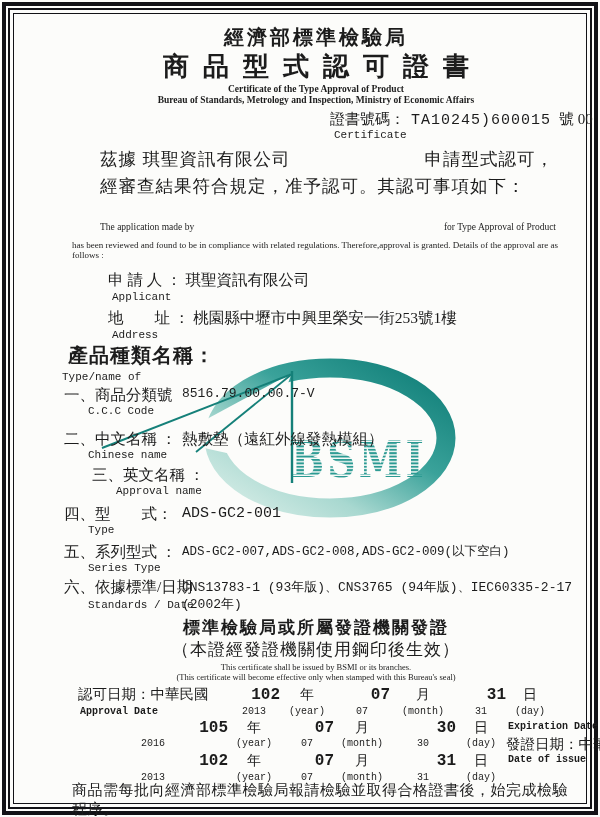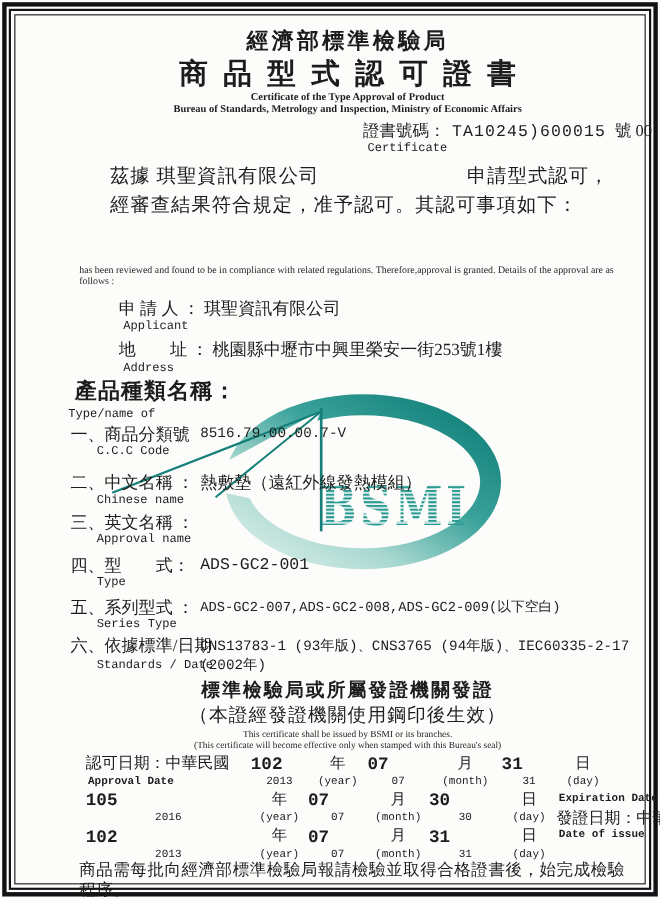--- a/index.html
+++ b/index.html
@@ -35,42 +35,42 @@
 
   .appl-name{left:76px;top:270px;font-size:15.5px;}
   .appl-en{left:80px;top:291px;font-size:11px;}
   .addr{left:76px;top:308px;font-size:15.5px;}
   .addr-en{left:80px;top:329px;font-size:11px;}
 
   .phead{left:36px;top:342px;font-size:20px;font-weight:bold;letter-spacing:1px;}
   .phead-en{left:30px;top:371px;font-size:11px;}
 
   .item{position:absolute;left:0;right:0;height:40px;}
-  .it1{top:385px;} .it2{top:429px;} .it3{top:465px;} .it4{top:504px;} .it5{top:542px;} .it6{top:577px;}
+  .it1{top:385px;} .it2{top:429px;} .it3{top:465px;margin-left:28px;} .it4{top:504px;} .it5{top:542px;} .it6{top:577px;}
   .ilabel{position:absolute;left:64px;top:0;font-size:15.5px;white-space:nowrap;}
   .ival{position:absolute;left:182px;top:1px;font-size:13px;white-space:nowrap;}
   .it2 .ival{font-family:"Liberation Serif","DejaVu Serif",serif;font-size:15.5px;top:0;left:182px;}
   .it4 .ival{font-size:15px;}
   .it5 .ival{font-size:12.5px;left:182px;}
   .it6 .ival{font-size:13px;left:182px;}
   .ival2{position:absolute;left:182px;top:18px;font-size:13px;}
   .ien{position:absolute;left:88px;top:20px;font-size:11px;}
   .it6 .ien{top:22px;}
 
   .iss1{top:616px;font-size:17px;letter-spacing:2px;font-weight:bold;}
   .iss2{top:638px;font-size:17px;letter-spacing:1px;}
   .issen1{top:662px;font-size:8.5px;}
   .issen2{top:671.5px;font-size:8.5px;}
 
   .dt{position:absolute;left:78px;top:687px;display:grid;
       grid-template-columns:150px 52px 54px 56px 66px 50px 48px;}
   .dt span{line-height:1.1;white-space:nowrap;}
   .lz{font-size:14.5px;}
   .le{font-size:10px;font-family:"Liberation Mono","DejaVu Sans Mono",monospace;padding:1px 0 3px 2px;font-weight:bold;}
-  .nz{font-size:16px;font-weight:bold;text-align:left;font-family:"Liberation Mono","DejaVu Sans Mono",monospace;}
+  .nz{font-size:16px;font-weight:bold;text-align:right;font-family:"Liberation Mono","DejaVu Sans Mono",monospace;}
   .uz{font-size:14px;text-align:center;}
   .ne{font-size:10px;text-align:center;font-family:"Liberation Mono","DejaVu Sans Mono",monospace;padding:1px 0 3px;}
 
   .note{left:40px;right:30px;top:781px;font-size:15px;letter-spacing:0.5px;}
 </style>
 </head>
 <body>
 
 <div class="cert">
 
@@ -108,20 +108,24 @@
     <div class="abs certno">
       <span>證書號碼：</span><span class="mono code">TA10245)600015</span><span class="sfx">號 00</span>
     </div>
     <div class="abs certno-en mono">Certificate</div>
 
     <div class="abs pre1">
       <span>茲據 琪聖資訊有限公司</span>
       <span>申請型式認可，</span>
     </div>
     <div class="abs pre2">經審查結果符合規定，准予認可。其認可事項如下：</div>
+    <div class="abs pre-en-row">
+      <span>The application made by</span>
+      <span>for Type Approval of Product</span>
+    </div>
     <div class="abs pre-en-body">has been reviewed and found to be in compliance with related regulations. Therefore,approval is granted. Details of the approval are as follows :</div>
 
     <div class="abs appl-name">
       <span>申 請 人 ：</span>
       <span>琪聖資訊有限公司</span>
     </div>
     <div class="abs appl-en mono">Applicant</div>
     <div class="abs addr">
       <span>地　　址 ：</span>
       <span>桃園縣中壢市中興里榮安一街253號1樓</span>

